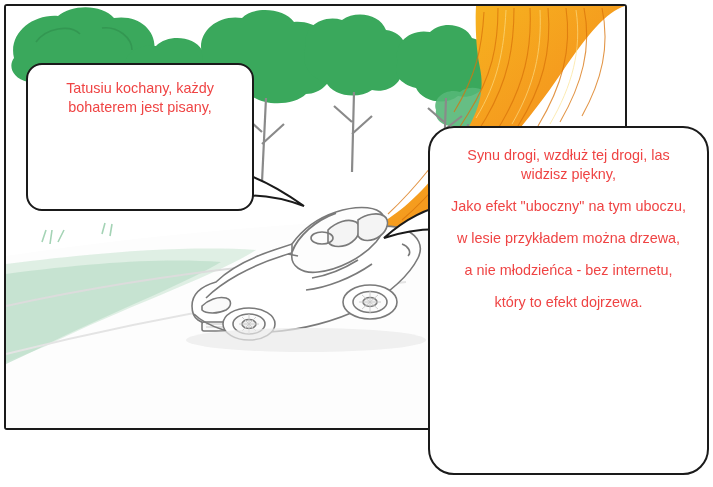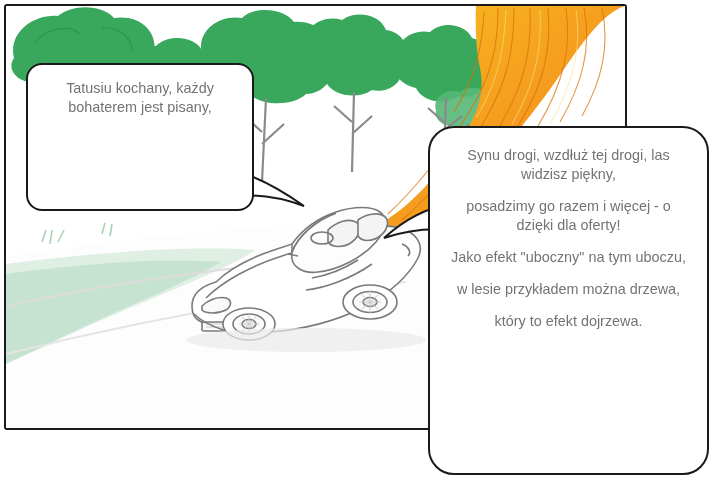--- a/index.html
+++ b/index.html
@@ -33,21 +33,21 @@
     inset: 0;
   }
 
   
   .bubble {
     position: absolute;
     background: #ffffff;
     border: 2px solid #1a1a1a;
     border-radius: 18px;
     box-sizing: border-box;
-    color: #737373;
+    color: #ef4444;
     text-align: center;
   }
   .bubble p {
     margin: 0 0 13px 0;
     line-height: 1.32;
   }
   .bubble p:last-child {
     margin-bottom: 0;
   }
 
@@ -235,19 +235,19 @@
     <path d="M68 8 C 44 12, 22 24, 2 42 C 26 34, 48 32, 68 34 Z" fill="#ffffff" stroke="#1a1a1a" stroke-width="2"></path>
     <path d="M70 9 L70 33" stroke="#ffffff" stroke-width="4"></path>
   </svg>
 
   <div class="bubble" id="bubble-left">
     <p>Tatusiu kochany, każdy bohaterem jest pisany,</p>
   </div>
 
   <div class="bubble" id="bubble-right">
     <p>Synu drogi, wzdłuż tej drogi, las widzisz piękny,</p>
-    <p>posadzimy go razem i więcej - o dzięki dla oferty!</p>
     <p>Jako efekt "uboczny" na tym uboczu,</p>
     <p>w lesie przykładem można drzewa,</p>
+    <p>a nie młodzieńca - bez internetu,</p>
     <p>który to efekt dojrzewa.</p>
   </div>
 
 </div>
 
 </body></html>

